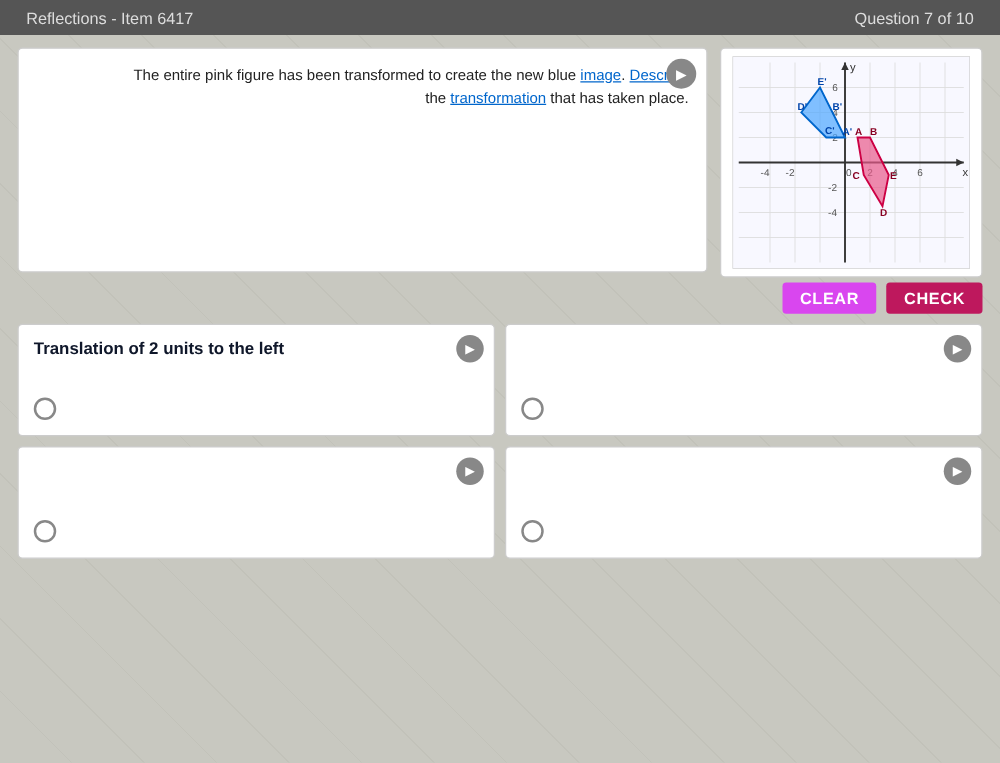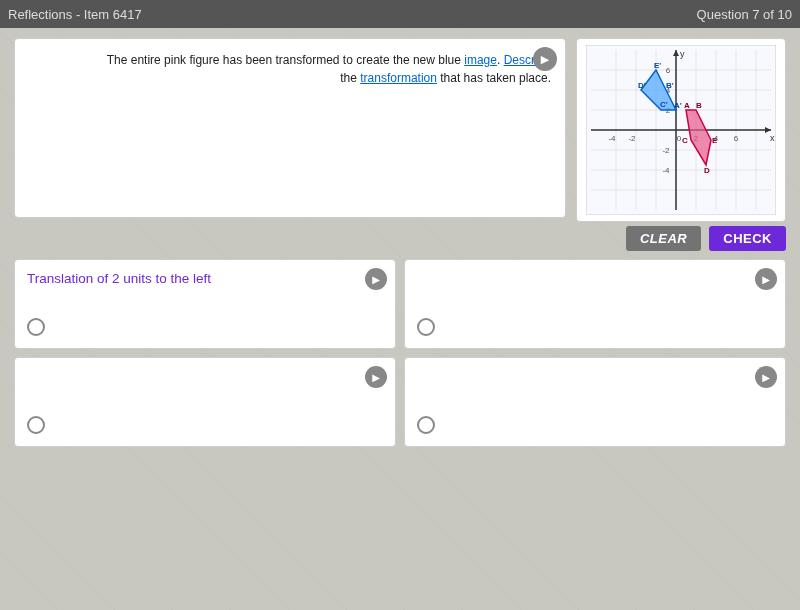--- a/index.html
+++ b/index.html
@@ -20,21 +20,21 @@
       position: relative;
     }
 
     
     .header {
       background-color: #555;
       color: #ddd;
       display: flex;
       justify-content: space-between;
       align-items: center;
-      padding: 4px 8px;
+      padding: 4px 21px;
       height: 28px;
       font-size: 13px;
     }
 
     
     .main {
       padding: 10px 14px;
       display: flex;
       flex-direction: column;
       gap: 8px;
@@ -100,35 +100,34 @@
 
     
     .action-row {
       display: flex;
       justify-content: flex-end;
       gap: 8px;
       margin-top: -4px;
     }
 
     .btn-clear {
-      background: #737373;
+      background: #d946ef;
       color: white;
       border: none;
       padding: 5px 14px;
       border-radius: 3px;
       cursor: pointer;
       font-size: 13px;
       font-weight: bold;
       letter-spacing: 0.5px;
       text-transform: uppercase;
-      font-style: italic;
     }
 
     .btn-check {
-      background: #6d28d9;
+      background: #be185d;
       color: white;
       border: none;
       padding: 5px 14px;
       border-radius: 3px;
       cursor: pointer;
       font-size: 13px;
       font-weight: bold;
       letter-spacing: 0.5px;
       text-transform: uppercase;
     }
@@ -177,23 +176,24 @@
       cursor: pointer;
       display: flex;
       align-items: center;
       justify-content: center;
       color: white;
       font-size: 10px;
     }
 
     .choice-label {
       font-size: 13.5px;
-      color: #6d28d9;
+      color: #0f172a;
       line-height: 1.4;
       padding-right: 30px;
+      font-weight: bold;
     }
 
     
     .graph-svg {
       width: 190px;
       height: 170px;
     }
   </style>
 </head>
 <body>

